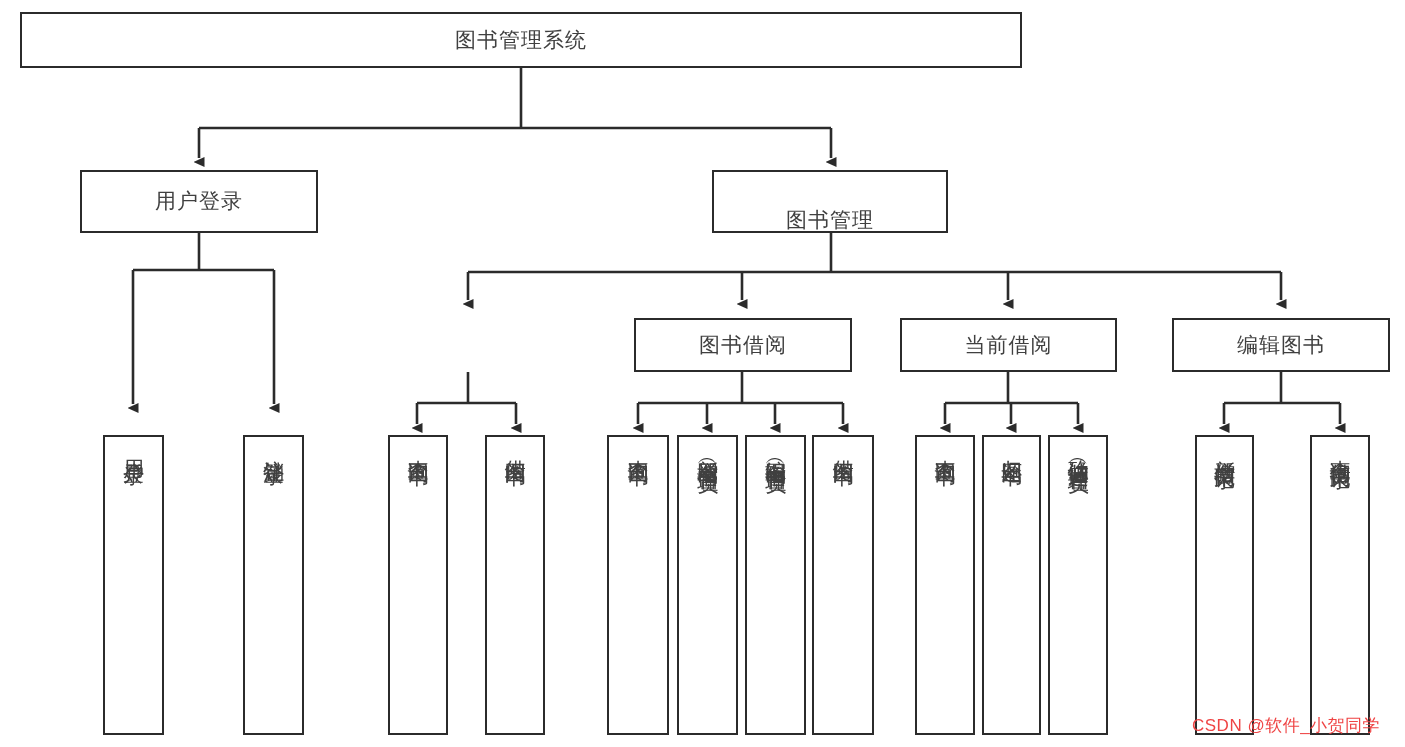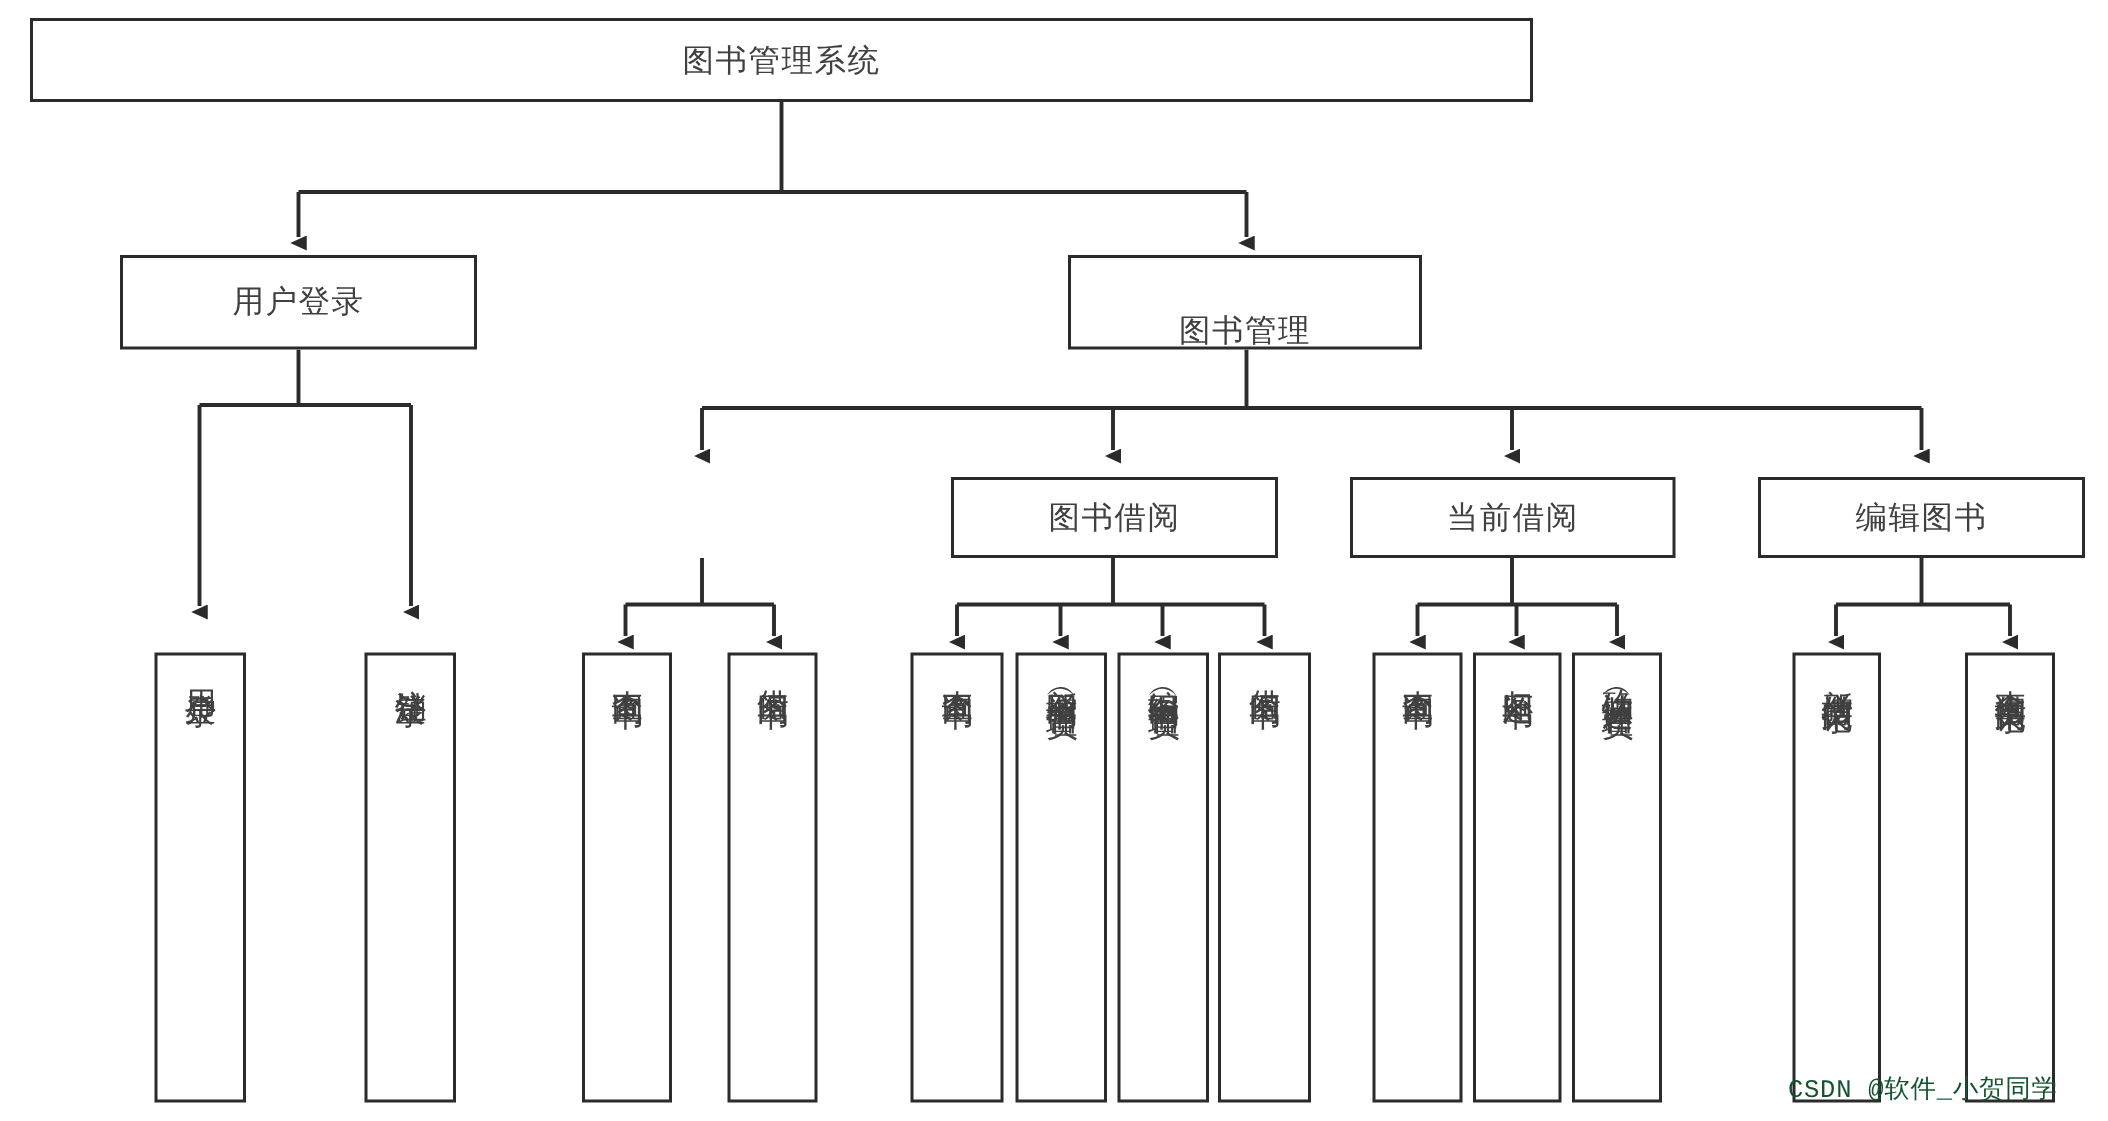--- a/index.html
+++ b/index.html
@@ -56,26 +56,26 @@
     text-orientation: upright;
     font-size: 21px;
     line-height: 1.08;
     letter-spacing: 2px;
     color: #404040;
     max-height: 290px;
     text-align: left;
   }
   .watermark {
     position: absolute;
-    color: #14532d;
+    color: #ef4444;
     font-size: 17px;
     letter-spacing: 0.5px;
     white-space: nowrap;
     z-index: 3;
-    font-family: Liberation Mono, monospace;
+    font-family: Liberation Sans, sans-serif;
   }
 </style>
 </head>
 <body>
 
 <div id="canvas">
 
   <svg id="edges" viewBox="0 0 1405 747" xmlns="http://www.w3.org/2000/svg">
     <defs>
       <marker id="arrow" markerWidth="10" markerHeight="11" refX="1" refY="5.5" orient="auto" markerUnits="userSpaceOnUse">

